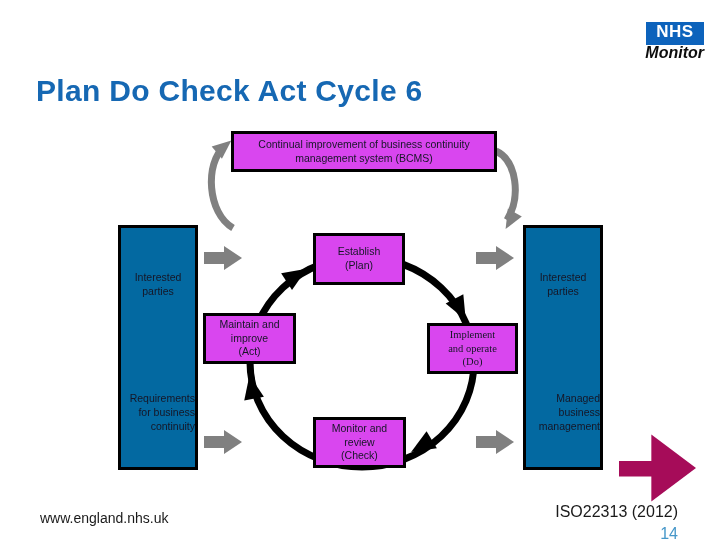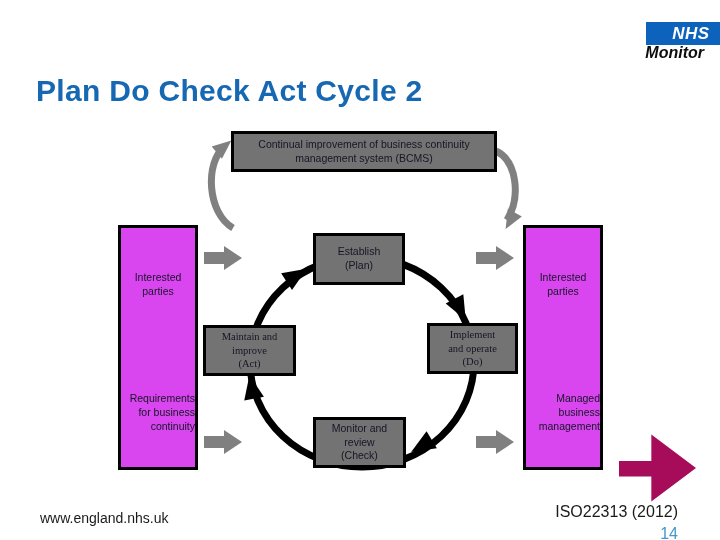--- a/index.html
+++ b/index.html
@@ -3,49 +3,48 @@
 <meta charset="utf-8">
 <style>
   html,body{margin:0;padding:0;background:#e8e8e8;}
   #slide{
     position:relative;width:720px;height:540px;background:#ffffff;
     font-family:"Liberation Sans",sans-serif;overflow:hidden;
   }
   
   .nhs-box{
     position:absolute;left:646px;top:22px;width:58px;height:23px;
-    background:#0d63bc;color:#fff;font-weight:bold;font-style:italic;
-    font-size:17px;display:flex;align-items:center;justify-content:center;
+    background:#0d63bc;color:#fff;font-weight:bold;
+    font-size:17px;display:flex;align-items:flex-start;justify-content:center;
     letter-spacing:.5px;
-    padding-left:16px;
   }
   .england{
     position:absolute;left:580px;top:44px;width:124px;text-align:right;
     font-weight:bold;font-style:italic;font-size:16px;color:#0d0d0d;
   }
   
   .title{
     position:absolute;left:36px;top:74px;font-size:30px;font-weight:bold;
     color:#1668b3;letter-spacing:.3px;white-space:nowrap;
   }
   
   #diagram-svg{position:absolute;left:0;top:0;width:720px;height:540px;z-index:1;}
   
   .dbox{
-    position:absolute;background:#737373;border:3px solid #000;
+    position:absolute;background:#d946ef;border:3px solid #000;
     display:flex;align-items:center;justify-content:center;text-align:center;
     font-size:10.5px;color:#161626;line-height:1.3;white-space:pre-line;z-index:2;
   }
   #top-box{left:231px;top:131px;width:260px;height:35px;}
   #plan-box{left:313px;top:233px;width:86px;height:46px;}
-  #act-box{left:203px;top:325px;width:87px;height:45px;font-family:Liberation Serif, serif;}
+  #act-box{left:203px;top:313px;width:87px;height:45px;}
   #do-box{left:427px;top:323px;width:85px;height:45px;font-family:Liberation Serif, serif;}
   #check-box{left:313px;top:417px;width:87px;height:45px;}
   .tall{
-    position:absolute;background:#d946ef;border:3px solid #000;z-index:2;
+    position:absolute;background:#0369a1;border:3px solid #000;z-index:2;
     width:74px;height:239px;font-size:10.5px;color:#161626;text-align:center;
     line-height:1.35;
   }
   #left-tall{left:118px;top:225px;}
   #right-tall{left:523px;top:225px;}
   .tall .top-label{position:absolute;top:42px;left:0;right:0;white-space:pre-line;}
   .tall .bottom-label{position:absolute;top:163px;left:0;right:0;white-space:pre-line;text-align:right;}
   
   .next-arrow{
     position:absolute;left:619px;top:433px;width:77px;height:70px;background:#a60c59;
@@ -63,21 +62,21 @@
 </head>
 <body>
 
 <div id="slide">
 
   <div class="nhs-box">
     <span>NHS</span>
   </div>
   <div class="england">Monitor</div>
 
-  <div class="title">Plan Do Check Act Cycle 2</div>
+  <div class="title">Plan Do Check Act Cycle 6</div>
 
   <svg id="diagram-svg" viewBox="0 0 720 540" xmlns="http://www.w3.org/2000/svg">
 
     <g>
       <ellipse cx="362" cy="362" rx="112" ry="105" fill="none" stroke="#000" stroke-width="7"></ellipse>
       <polygon points="-16,-10 8,0 -16,10" fill="#000" transform="translate(300,273) rotate(-33)"></polygon>
       <polygon points="-16,-10 8,0 -16,10" fill="#000" transform="translate(462,313) rotate(62)"></polygon>
       <polygon points="-16,-10 8,0 -16,10" fill="#000" transform="translate(418,448) rotate(149)"></polygon>
       <polygon points="-16,-10 8,0 -16,10" fill="#000" transform="translate(251,383) rotate(-101)"></polygon>
     </g>

